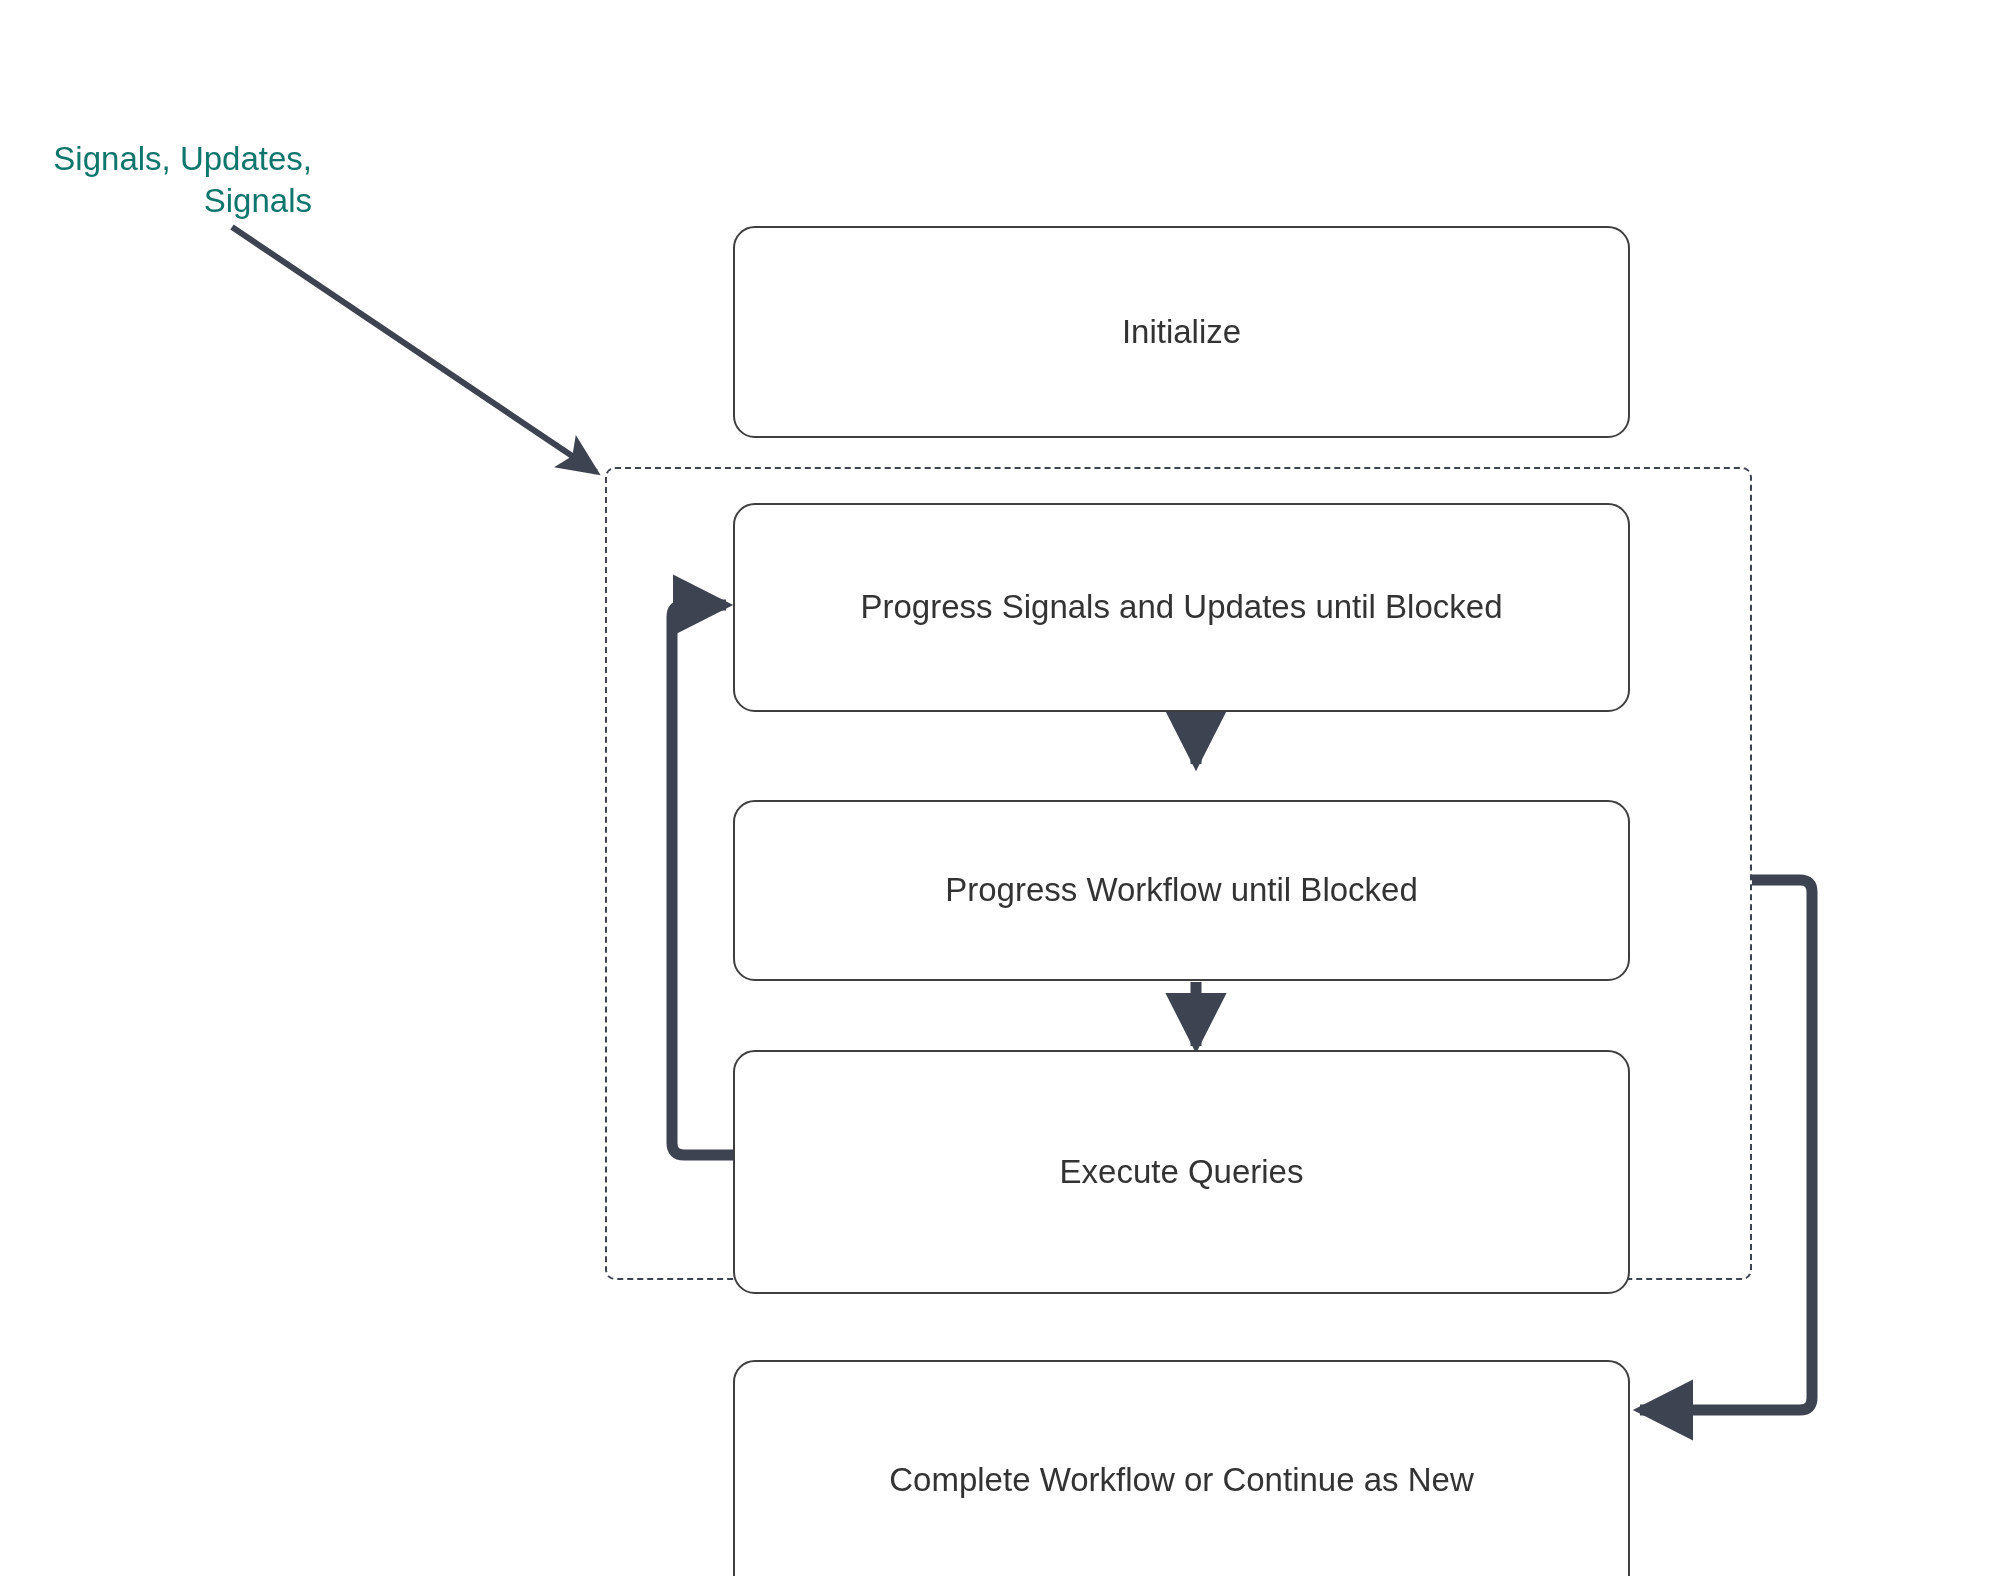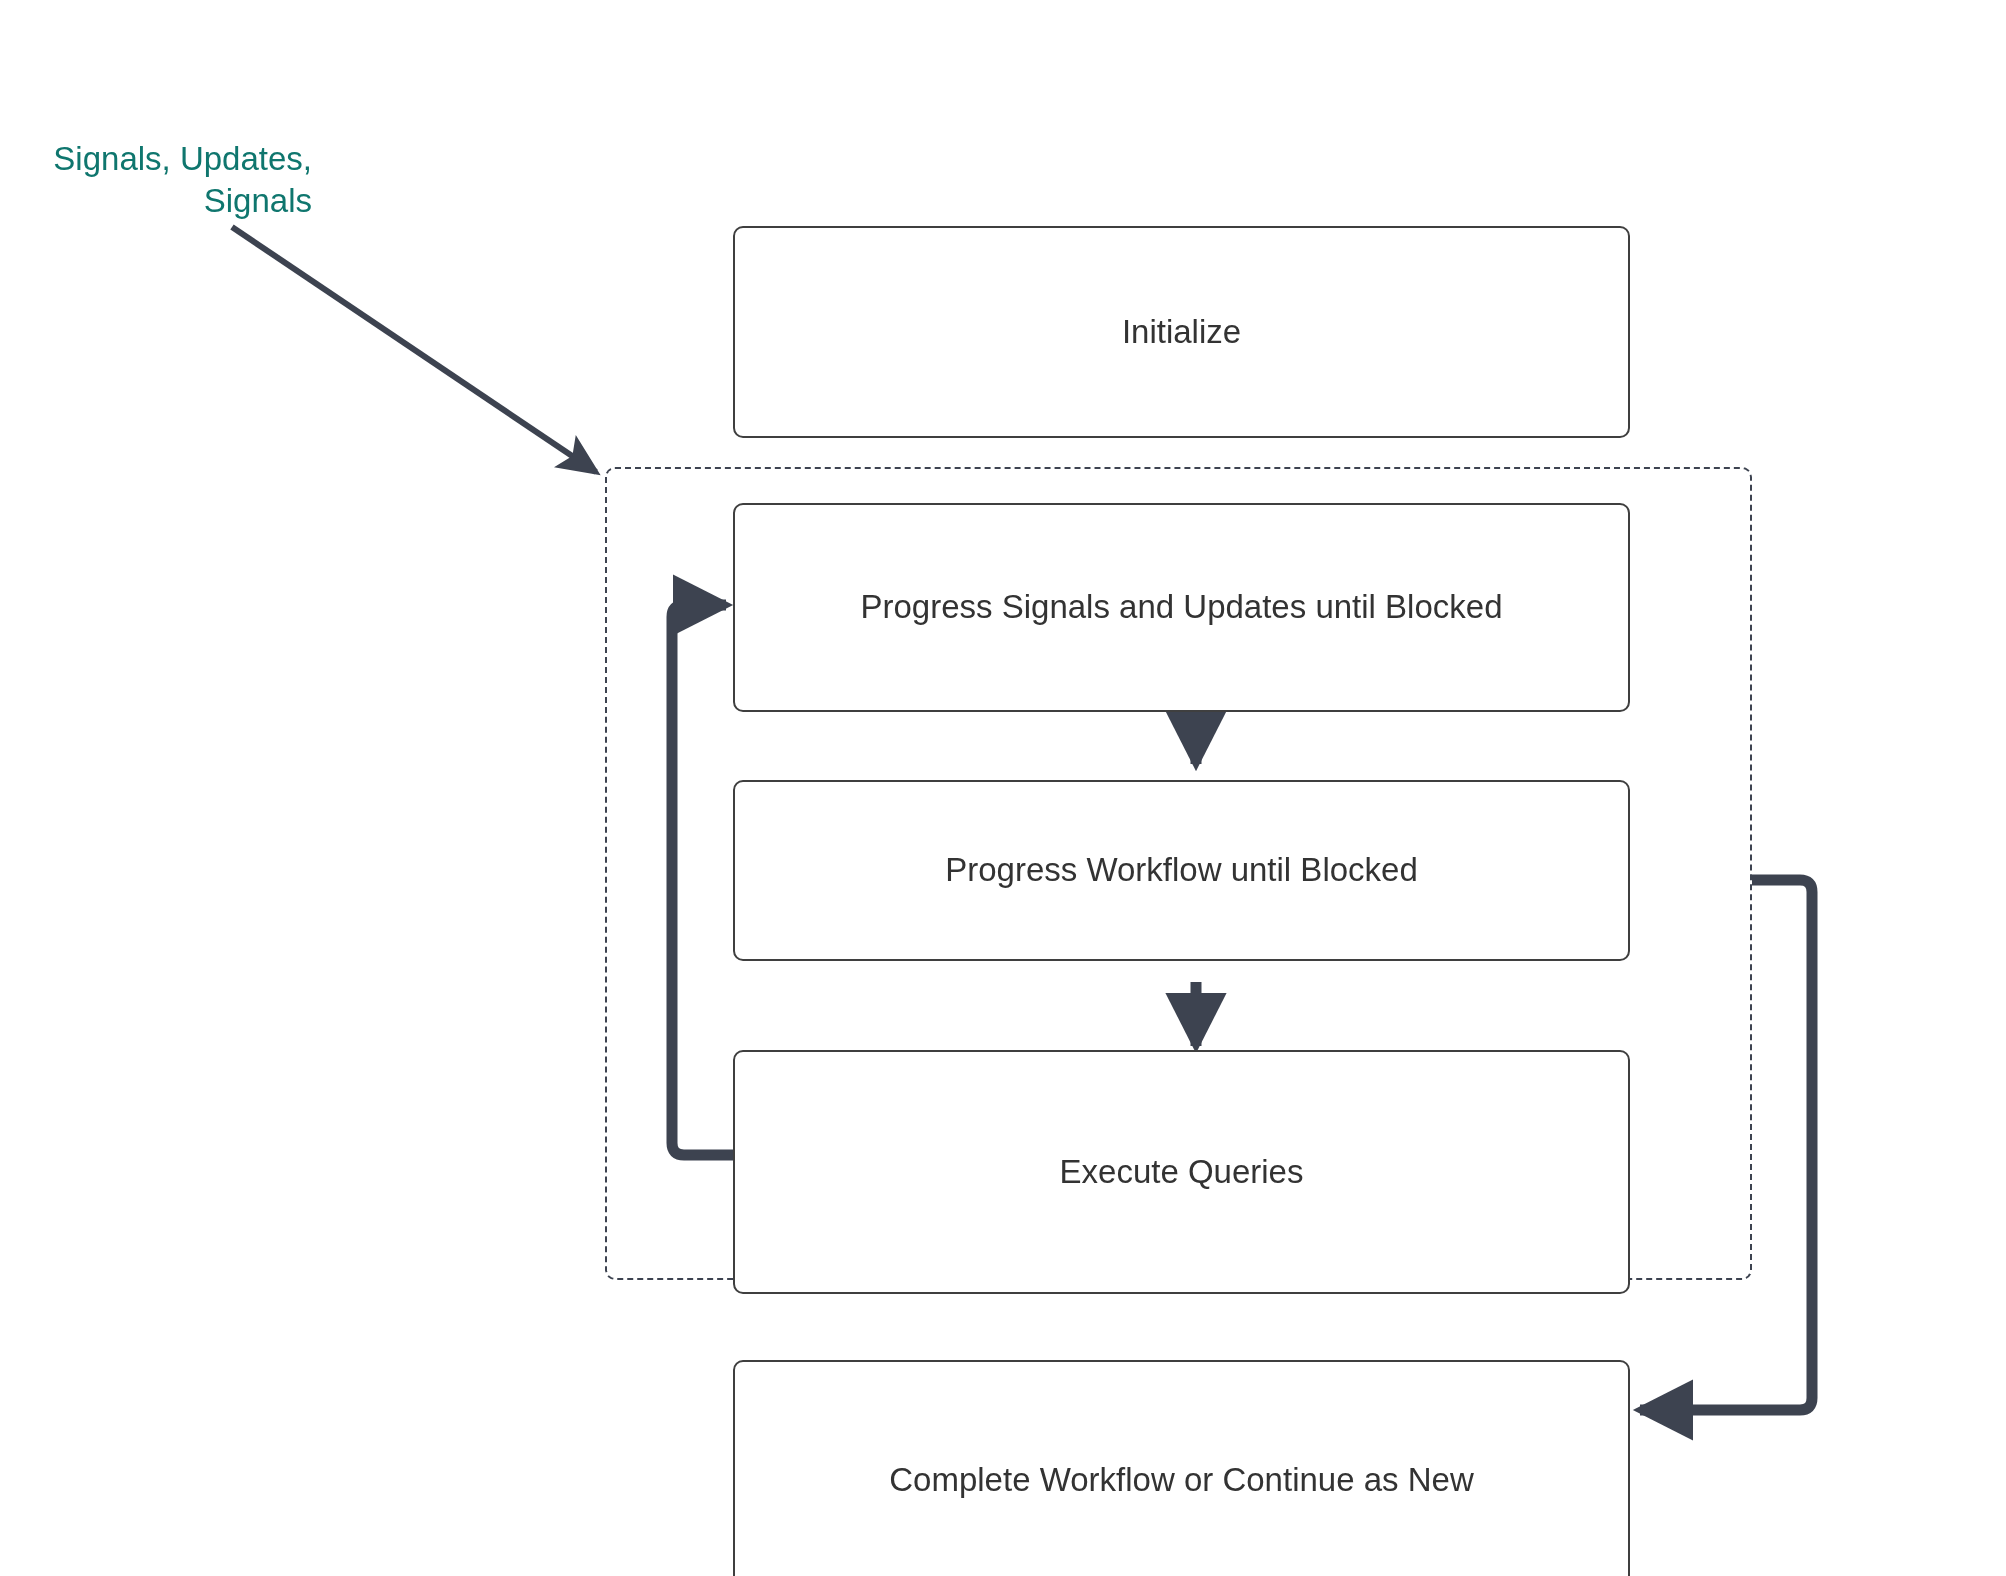--- a/index.html
+++ b/index.html
@@ -67,38 +67,38 @@
     box-sizing: border-box;
   }
 
   
   .node {
     position: absolute;
     left: 733px;
     width: 897px;
     box-sizing: border-box;
     border: 2px solid #3f3f3f;
-    border-radius: 10px;
+    border-radius: 22px;
     background: #ffffff;
     display: flex;
     align-items: center;
     justify-content: center;
   }
   .node .node-label {
     font-size: 33px;
     color: #333333;
     text-align: center;
     line-height: 1.3;
     padding: 0 24px;
     white-space: nowrap;
   }
 
   .node-initialize           { top: 226px;  height: 212px; }
   .node-progress-signals     { top: 503px;  height: 209px; }
-  .node-progress-workflow    { top: 780px;  height: 181px; }
+  .node-progress-workflow    { top: 800px;  height: 181px; }
   .node-execute-queries      { top: 1050px; height: 244px; }
   .node-complete-workflow    { top: 1360px; height: 240px; }
 </style>
 </head>
 <body>
 
 <div id="canvas">
 
   <svg id="edges" viewBox="0 0 2006 1576" width="2006" height="1576" xmlns="http://www.w3.org/2000/svg">
     <defs>

